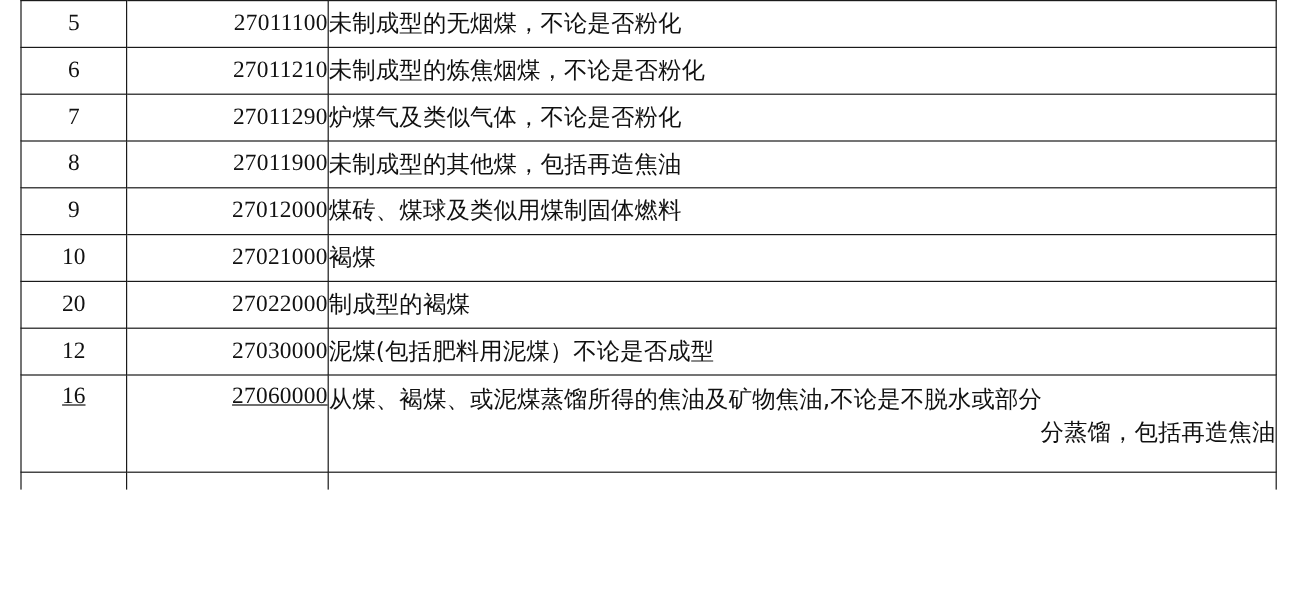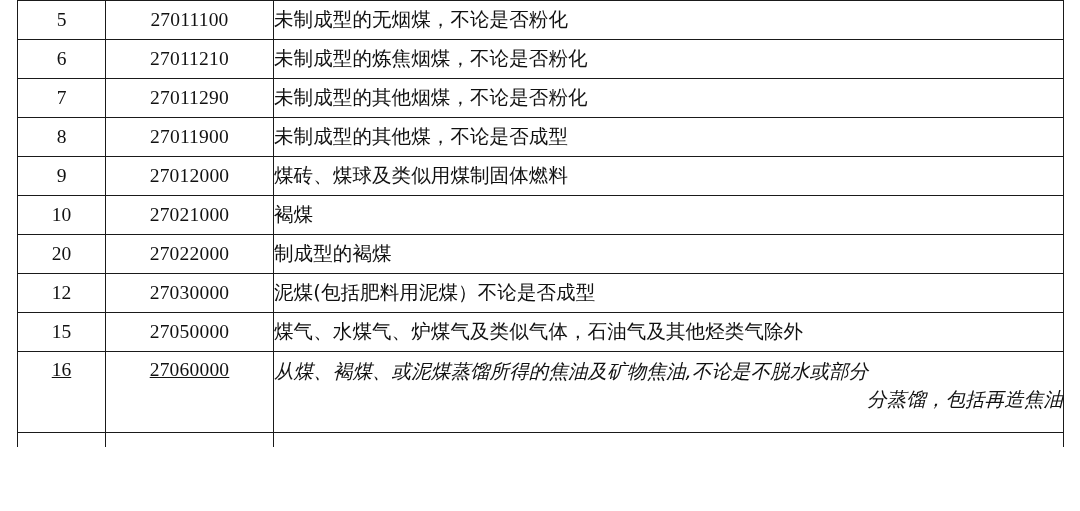--- a/index.html
+++ b/index.html
@@ -40,21 +40,21 @@
   col.c-code { width: 168px; }
   col.c-desc { width: 790px; }
 
   td.seq {
     text-align: center;
     font-family: "Liberation Serif", "DejaVu Serif", serif;
     font-size: 19px;
     height: 38px;
   }
   td.code {
-    text-align: center;
+    text-align: right;
     font-family: "Liberation Serif", "DejaVu Serif", serif;
     font-size: 19px;
     letter-spacing: 0.2px;
   }
   td.desc {
     text-align: left;
     padding-left: 9px;
     padding-right: 6px;
     font-family: "DejaVu Sans", "Liberation Sans", sans-serif;
     font-size: 18.5px;
@@ -62,21 +62,20 @@
   }
   td.desc .l2 {
     display: block;
     text-align: right;
   }
   tr.two-line td { height: 74px; }
   tr.two-line td.desc {
     vertical-align: top;
     padding-top: 6px;
     line-height: 1.42;
-    font-style: italic;
   }
   tr.two-line td.seq, tr.two-line td.code {
     vertical-align: top;
     padding-top: 6px;
     text-decoration: underline;
   }
   
   tr.partial td {
     height: 14px;
     border-bottom: none;
@@ -100,26 +99,26 @@
         <td class="desc">未制成型的无烟煤，不论是否粉化</td>
       </tr>
       <tr>
         <td class="seq">6</td>
         <td class="code">27011210</td>
         <td class="desc">未制成型的炼焦烟煤，不论是否粉化</td>
       </tr>
       <tr>
         <td class="seq">7</td>
         <td class="code">27011290</td>
-        <td class="desc">未制成型的其他烟煤，不论是否粉化</td>
+        <td class="desc">炉煤气及类似气体，不论是否粉化</td>
       </tr>
       <tr>
         <td class="seq">8</td>
         <td class="code">27011900</td>
-        <td class="desc">未制成型的其他煤，不论是否成型</td>
+        <td class="desc">未制成型的其他煤，包括再造焦油</td>
       </tr>
       <tr>
         <td class="seq">9</td>
         <td class="code">27012000</td>
         <td class="desc">煤砖、煤球及类似用煤制固体燃料</td>
       </tr>
       <tr>
         <td class="seq">10</td>
         <td class="code">27021000</td>
         <td class="desc">褐煤</td>
@@ -127,25 +126,20 @@
       <tr>
         <td class="seq">20</td>
         <td class="code">27022000</td>
         <td class="desc">制成型的褐煤</td>
       </tr>
       <tr>
         <td class="seq">12</td>
         <td class="code">27030000</td>
         <td class="desc">泥煤(包括肥料用泥煤）不论是否成型</td>
       </tr>
-      <tr>
-        <td class="seq">15</td>
-        <td class="code">27050000</td>
-        <td class="desc">煤气、水煤气、炉煤气及类似气体，石油气及其他烃类气除外</td>
-      </tr>
       <tr class="two-line">
         <td class="seq">16</td>
         <td class="code">27060000</td>
         <td class="desc">
           <span>从煤、褐煤、或泥煤蒸馏所得的焦油及矿物焦油,不论是不脱水或部分</span>
           <span class="l2">分蒸馏，包括再造焦油</span>
         </td>
       </tr>
       <tr class="partial">
         <td class="seq"></td>

